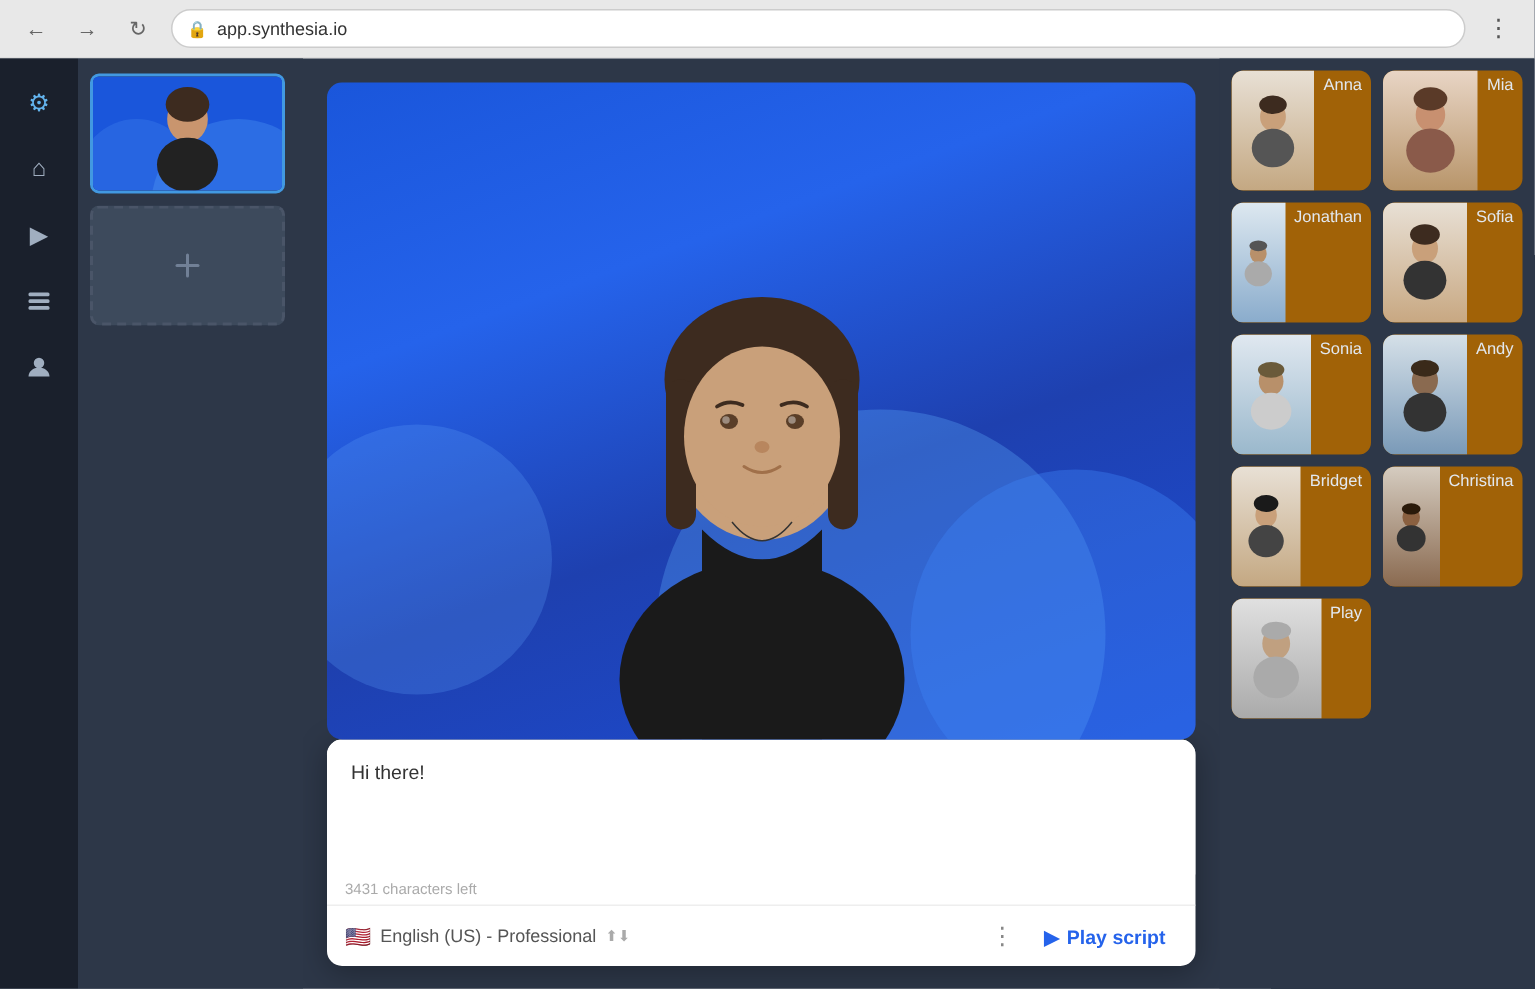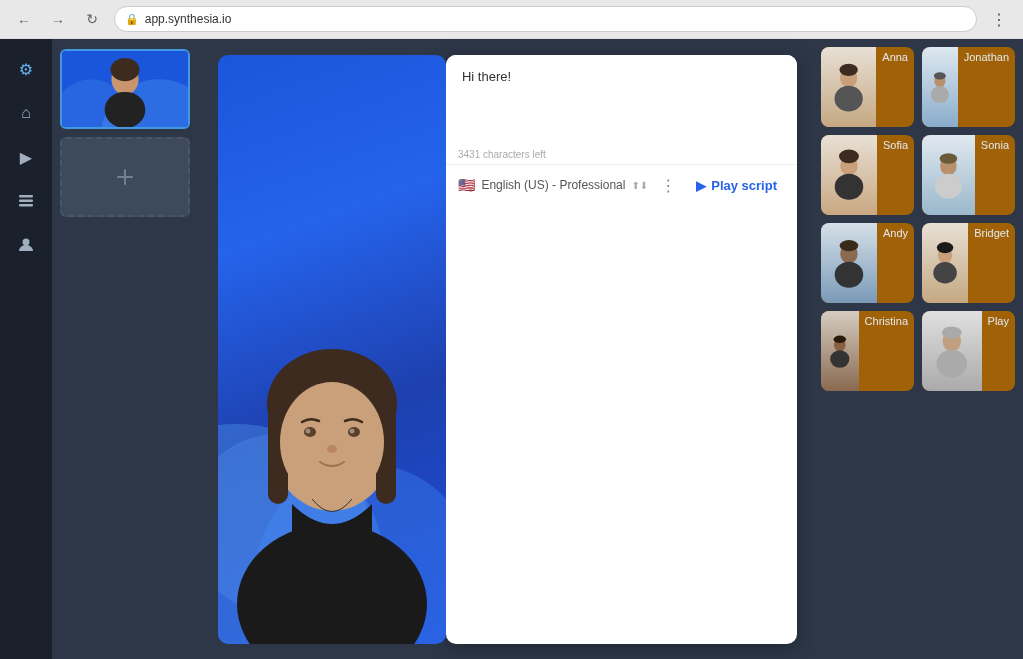--- a/index.html
+++ b/index.html
@@ -133,21 +133,21 @@
       cursor: pointer;
       color: #718096;
       font-size: 24px;
       background: #3d4a5c;
     }
 
     
     .main-content {
       flex: 1;
       display: flex;
-      flex-direction: row;
+      flex-direction: column;
       padding: 16px;
       gap: 0;
       overflow: hidden;
     }
 
     
     .video-preview {
       flex: 1;
       background: linear-gradient(160deg, #1a56db 0%, #2563eb 30%, #1e40af 60%, #1d4ed8 100%);
       border-radius: 10px;
@@ -457,20 +457,30 @@
       <div class="avatar-img-placeholder av-anna">
         <svg width="90" height="80" viewBox="0 0 90 80">
           <ellipse cx="45" cy="25" rx="14" ry="16" fill="#c9a07a"></ellipse>
           <ellipse cx="45" cy="12" rx="15" ry="10" fill="#3d2b1f"></ellipse>
           <rect x="22" y="38" width="46" height="42" rx="23" fill="#555"></rect>
         </svg>
       </div>
       <div class="avatar-name">Anna</div>
     </div>
 
+    <div class="avatar-card">
+      <div class="avatar-img-placeholder av-mia">
+        <svg width="90" height="80" viewBox="0 0 90 80">
+          <ellipse cx="45" cy="25" rx="14" ry="16" fill="#c89070"></ellipse>
+          <ellipse cx="45" cy="10" rx="16" ry="11" fill="#5a3a28"></ellipse>
+          <rect x="22" y="38" width="46" height="42" rx="23" fill="#8a5a4a"></rect>
+        </svg>
+      </div>
+      <div class="avatar-name">Mia</div>
+    </div>
 
     <div class="avatar-card">
       <div class="avatar-img-placeholder av-jonathan">
         <svg width="90" height="80" viewBox="0 0 90 80">
           <ellipse cx="45" cy="25" rx="14" ry="16" fill="#b8906a"></ellipse>
           <ellipse cx="45" cy="12" rx="15" ry="9" fill="#555"></ellipse>
           <rect x="22" y="38" width="46" height="42" rx="23" fill="#aaa"></rect>
         </svg>
       </div>
       <div class="avatar-name">Jonathan</div>

